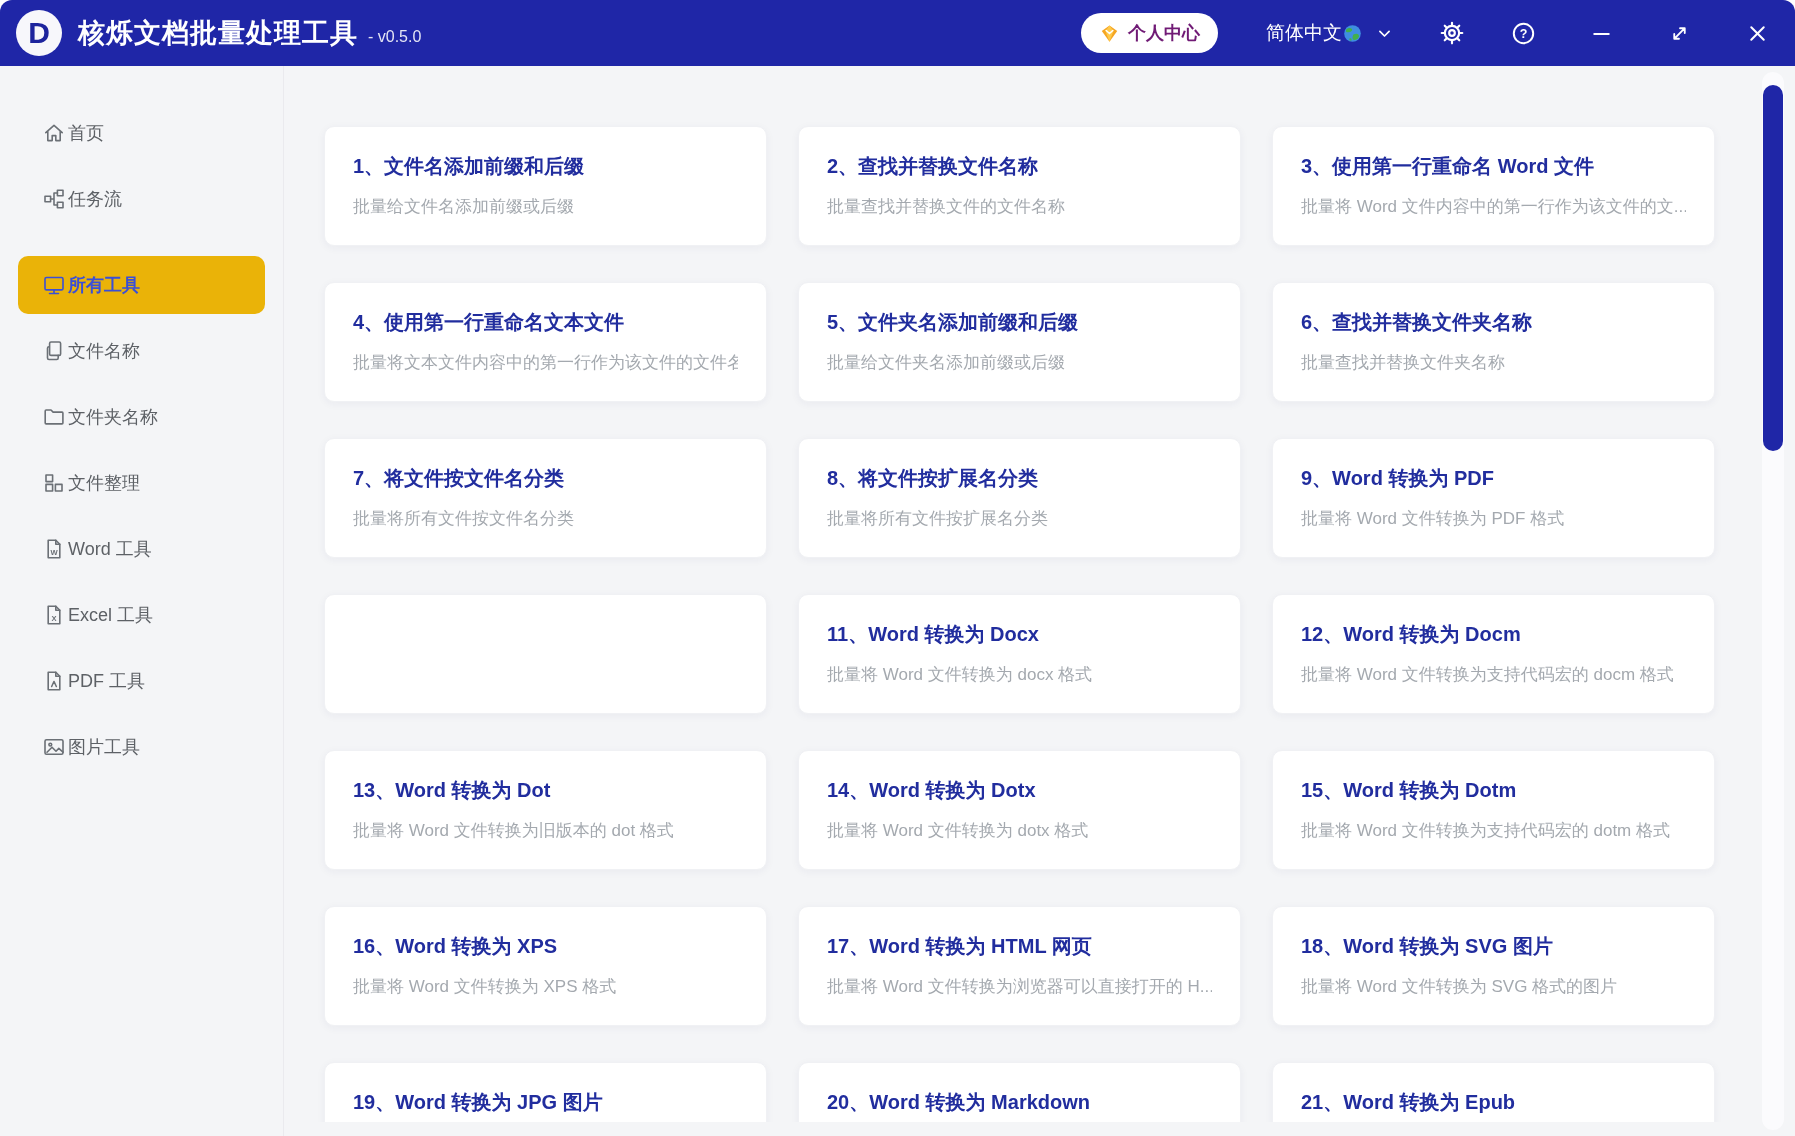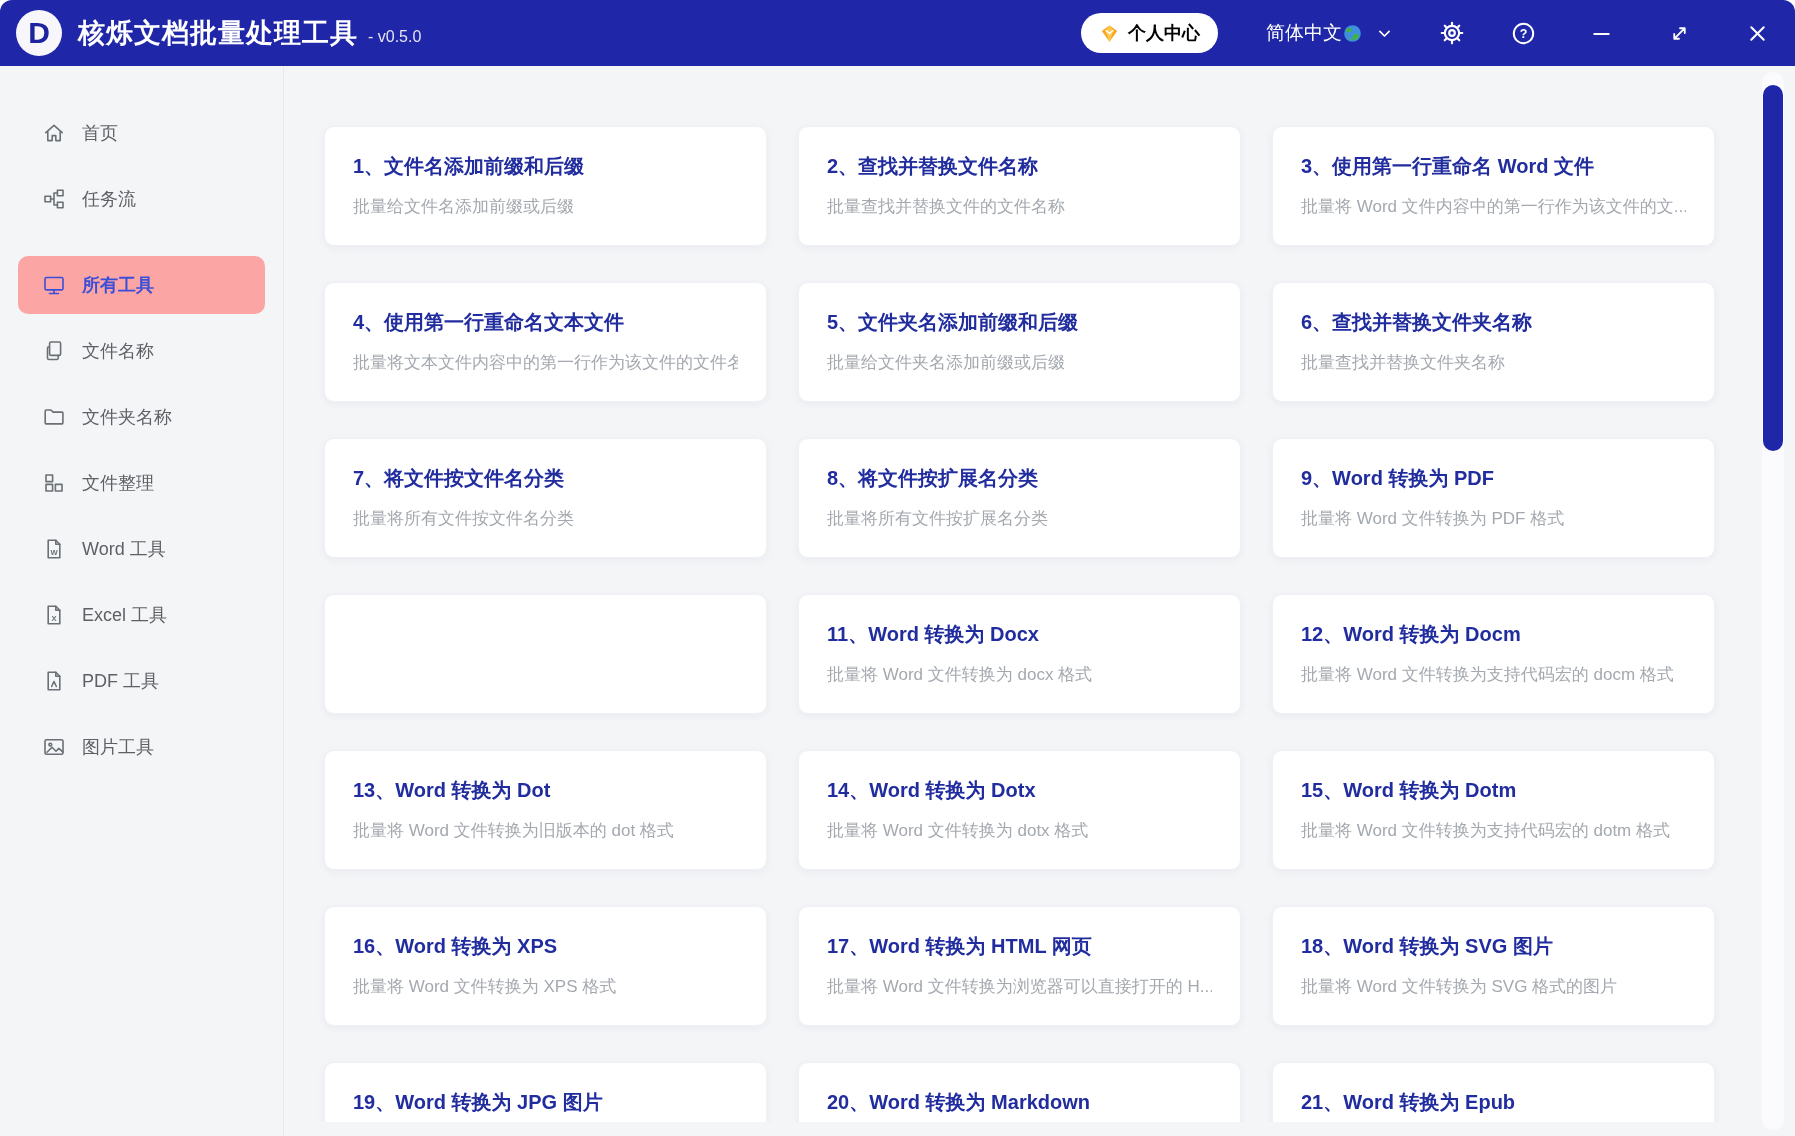--- a/index.html
+++ b/index.html
@@ -12,37 +12,37 @@
   
   .titlebar { height:66px; background:#1f26a7; display:flex; align-items:center;
               padding:0 26px 0 16px; }
   .logo { width:46px; height:46px; border-radius:50%; background:#f7f7fb; color:#1d249d;
           font-size:30px; font-weight:800; display:flex; align-items:center; justify-content:center;
           flex:0 0 auto; }
   .app-title { color:#fff; font-size:27px; font-weight:700; margin-left:16px; letter-spacing:1px; white-space:nowrap; }
   .version { color:rgba(255,255,255,.88); font-size:16px; margin-left:10px; padding-top:7px; white-space:nowrap; }
   .tb-right { margin-left:auto; display:flex; align-items:center; }
   .pill { height:40px; background:#fff; border-radius:20px; display:flex; align-items:center;
-          gap:8px; padding:0 18px; color:#000000; font-size:18px; font-weight:700; cursor:pointer;
+          gap:8px; padding:0 18px; color:#701a75; font-size:18px; font-weight:700; cursor:pointer;
           white-space:nowrap; border:none; }
   .lang { display:flex; align-items:center; margin-left:48px; color:#fff; font-size:19px; cursor:pointer; white-space:nowrap; }
   .lang .chev { margin-left:13px; display:flex; }
   .tb-btn { margin-left:46px; color:#fff; display:flex; cursor:pointer; background:none; border:none; }
   .tb-btn.min   { margin-left:54px; }
   .tb-btn.max   { margin-left:56px; }
   .tb-btn.close { margin-left:56px; }
   .icon { display:inline-flex; line-height:0; }
 
   
   .app { display:flex; height:1070px; }
   .sidebar { width:284px; border-right:1px solid #eaeaee; padding-top:38px; flex:0 0 auto; }
   .side-item { height:58px; margin:0 18px 8px; border-radius:10px; display:flex; align-items:center;
-               padding-left:24px; gap:16px; color:#5d6166; font-size:18px; cursor:pointer; white-space:nowrap; }
+               padding-left:24px; gap:2px; color:#5d6166; font-size:18px; cursor:pointer; white-space:nowrap; }
   .side-item .icon { color:#6b7076; }
-  .side-item.active { background:#fca5a5; color:#3a4fd7; font-weight:700;margin-top:28px; }
+  .side-item.active { background:#eab308; color:#3a4fd7; font-weight:700;margin-top:28px; }
   .side-item.active .icon { color:#3a4fd7; }
 
   .main { flex:1 1 auto; height:1056px; overflow:hidden; padding:60px 12px 0 40px; }
   .grid { display:grid; grid-template-columns:repeat(3,443px); gap:36px 31px; }
   .card { background:#fff; border-radius:10px; height:120px; padding:26px 28px 0;
           box-shadow:0 2px 8px rgba(30,40,90,.05); border:1px solid #f0f1f4; cursor:pointer; overflow:hidden; }
   .card-title { color:#212d9e; font-size:20px; font-weight:700; white-space:nowrap; overflow:hidden; }
   .card-desc  { margin-top:15px; color:#a4a9af; font-size:17px; white-space:nowrap; overflow:hidden; }
 
   

